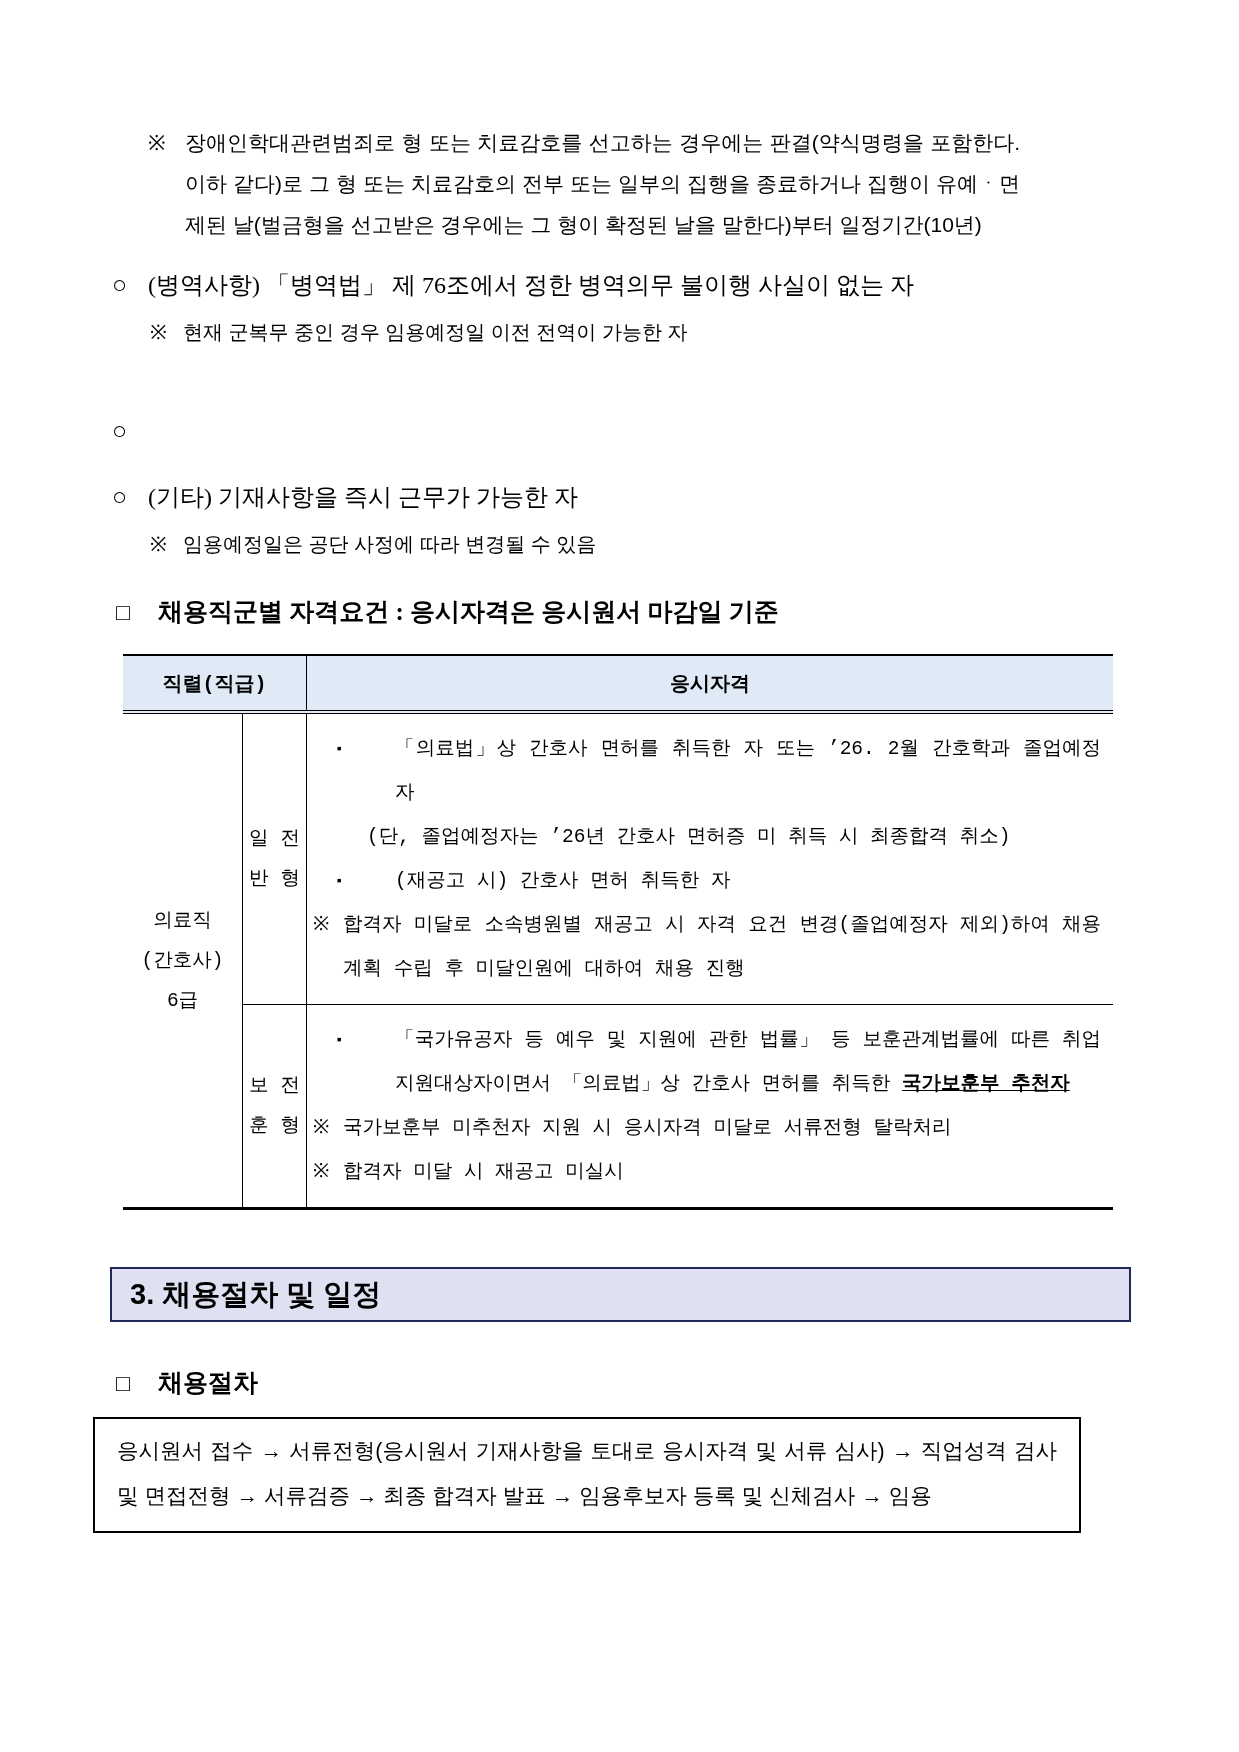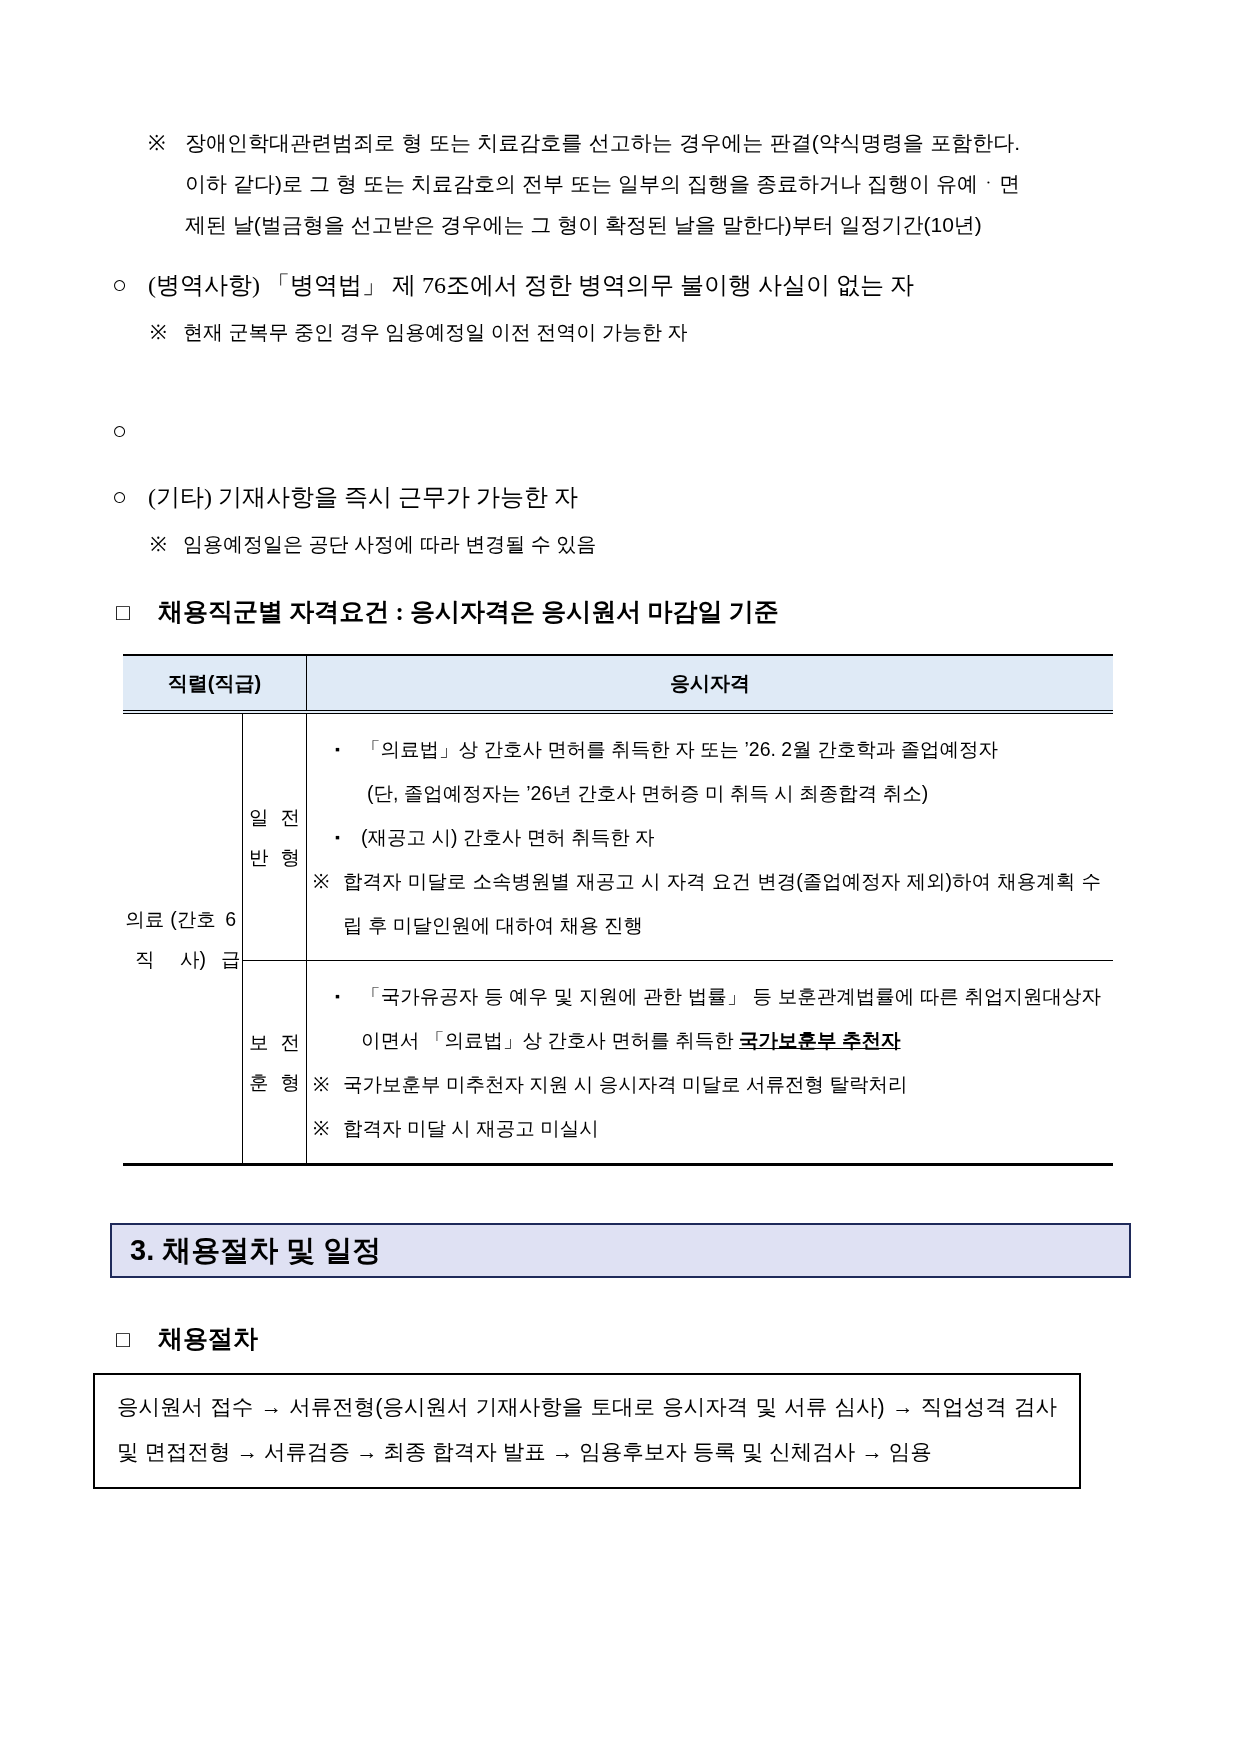--- a/index.html
+++ b/index.html
@@ -68,21 +68,21 @@
     line-height:34px;
   }
   .sq-heading .sqmark{flex:0 0 42px;font-size:23px;font-weight:normal;}
   
   .qual-table{
     margin-left:123px;
     margin-top:24px;
     width:990px;
     border-top:2px solid var(--rule);
     border-bottom:3px solid var(--rule);
-    font-family:Liberation Sans, sans-serif;
+    font-family:Liberation Mono, monospace;
     font-size:19.5px;
   }
   .thead{
     display:grid;
     grid-template-columns:184px 1fr;
     height:58px;
     background:var(--table-header-bg);
     border-bottom:4px double var(--rule);
     font-weight:bold;
     font-size:20px;
@@ -92,39 +92,39 @@
   }
   .thead .h1{border-right:1px solid var(--rule);}
   .tbody{
     display:grid;
     grid-template-columns:120px 64px 1fr;
     grid-template-rows:auto auto;
   }
   .cell-job{
     grid-column:1;grid-row:1/3;
     border-right:1px solid var(--rule);
-    display:flex;flex-direction:row;justify-content:center;align-items:center;
+    display:flex;flex-direction:column;justify-content:center;align-items:center;
     text-align:center;line-height:40px;
   }
   .cell-track{
     grid-column:2;
     border-right:1px solid var(--rule);
     display:flex;flex-direction:row;justify-content:center;align-items:center;
     text-align:center;line-height:40px;
   }
   .cell-content{
     grid-column:3;
     padding:13px 12px 13px 0;
     line-height:44px;
     text-align:justify;
   }
   .rb{border-bottom:1px solid var(--rule);}
   .t-bullet{display:flex;padding-left:28px;}
   .t-bullet .bm{flex:0 0 26px;font-size:14px;line-height:44px;}
-  .t-bullet p{flex:1;}
+  .t-bullet p{flex:1;margin-left:34px;}
   .t-sub{padding-left:60px;}
   .t-note{display:flex;padding-left:6px;}
   .t-note .nm{flex:0 0 30px;}
   .t-note p{flex:1;}
   .emph{font-weight:bold;text-decoration:underline;}
   
   .section-header{
     margin-left:110px;
     margin-top:57px;
     width:1021px;

